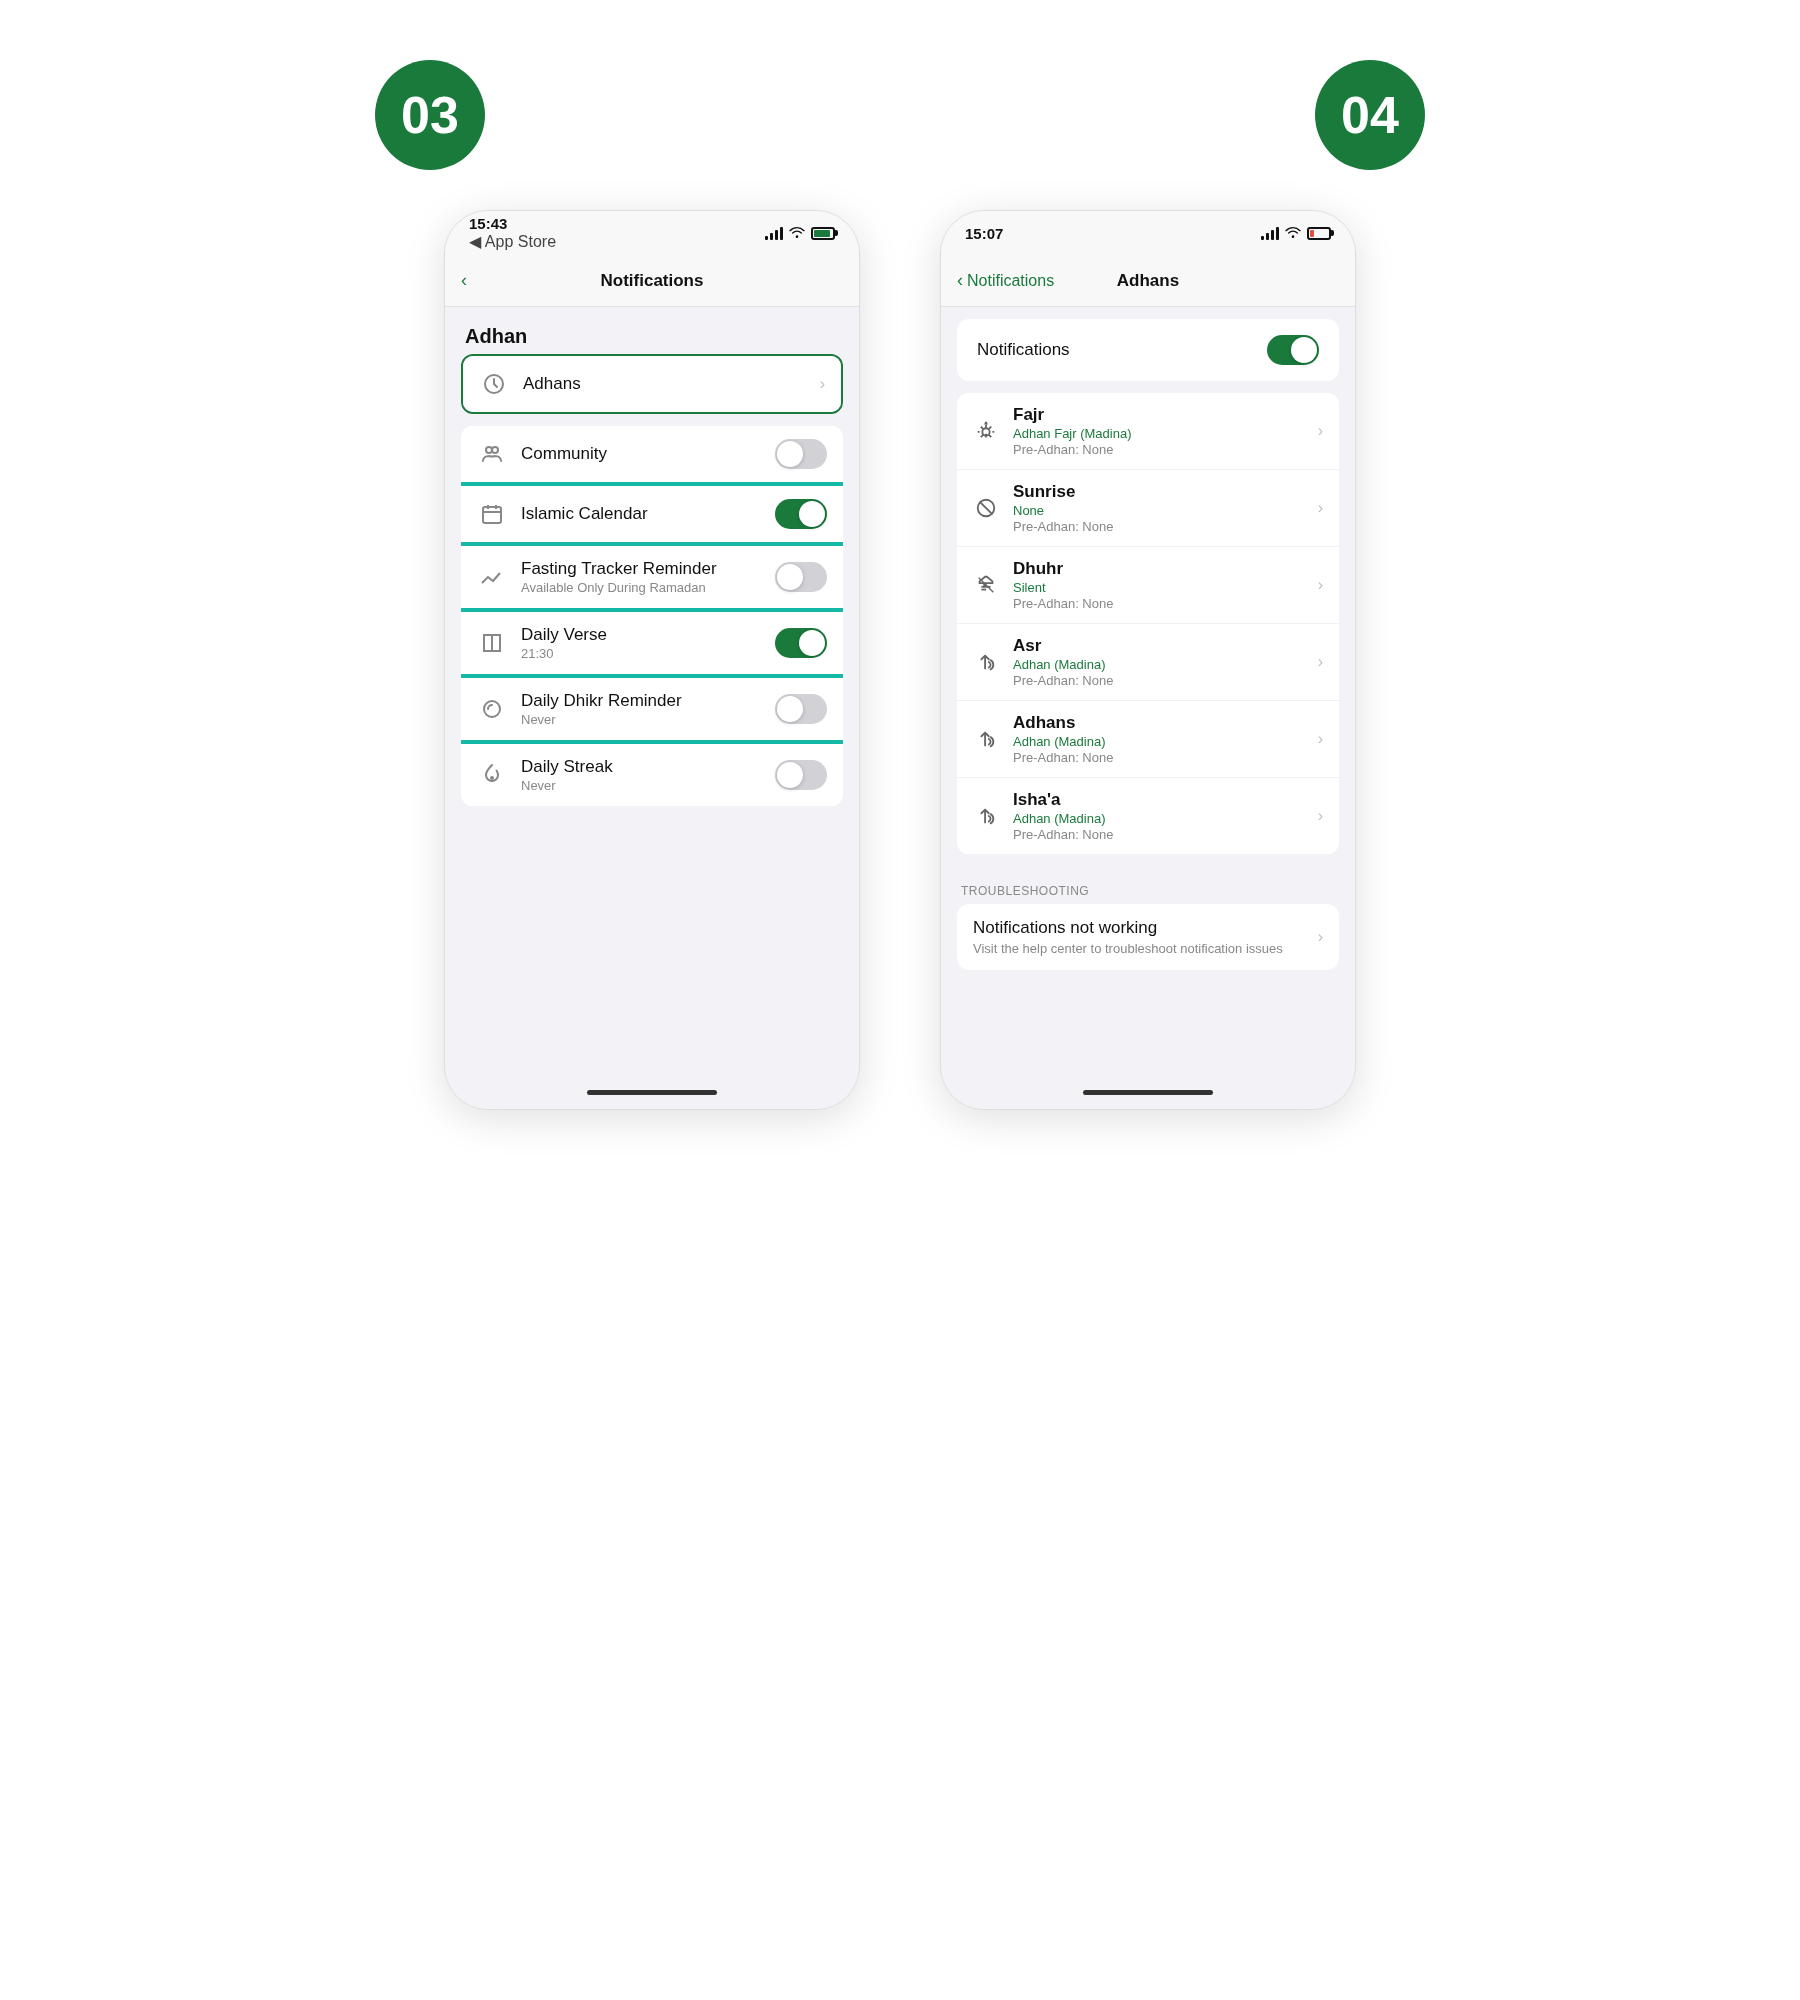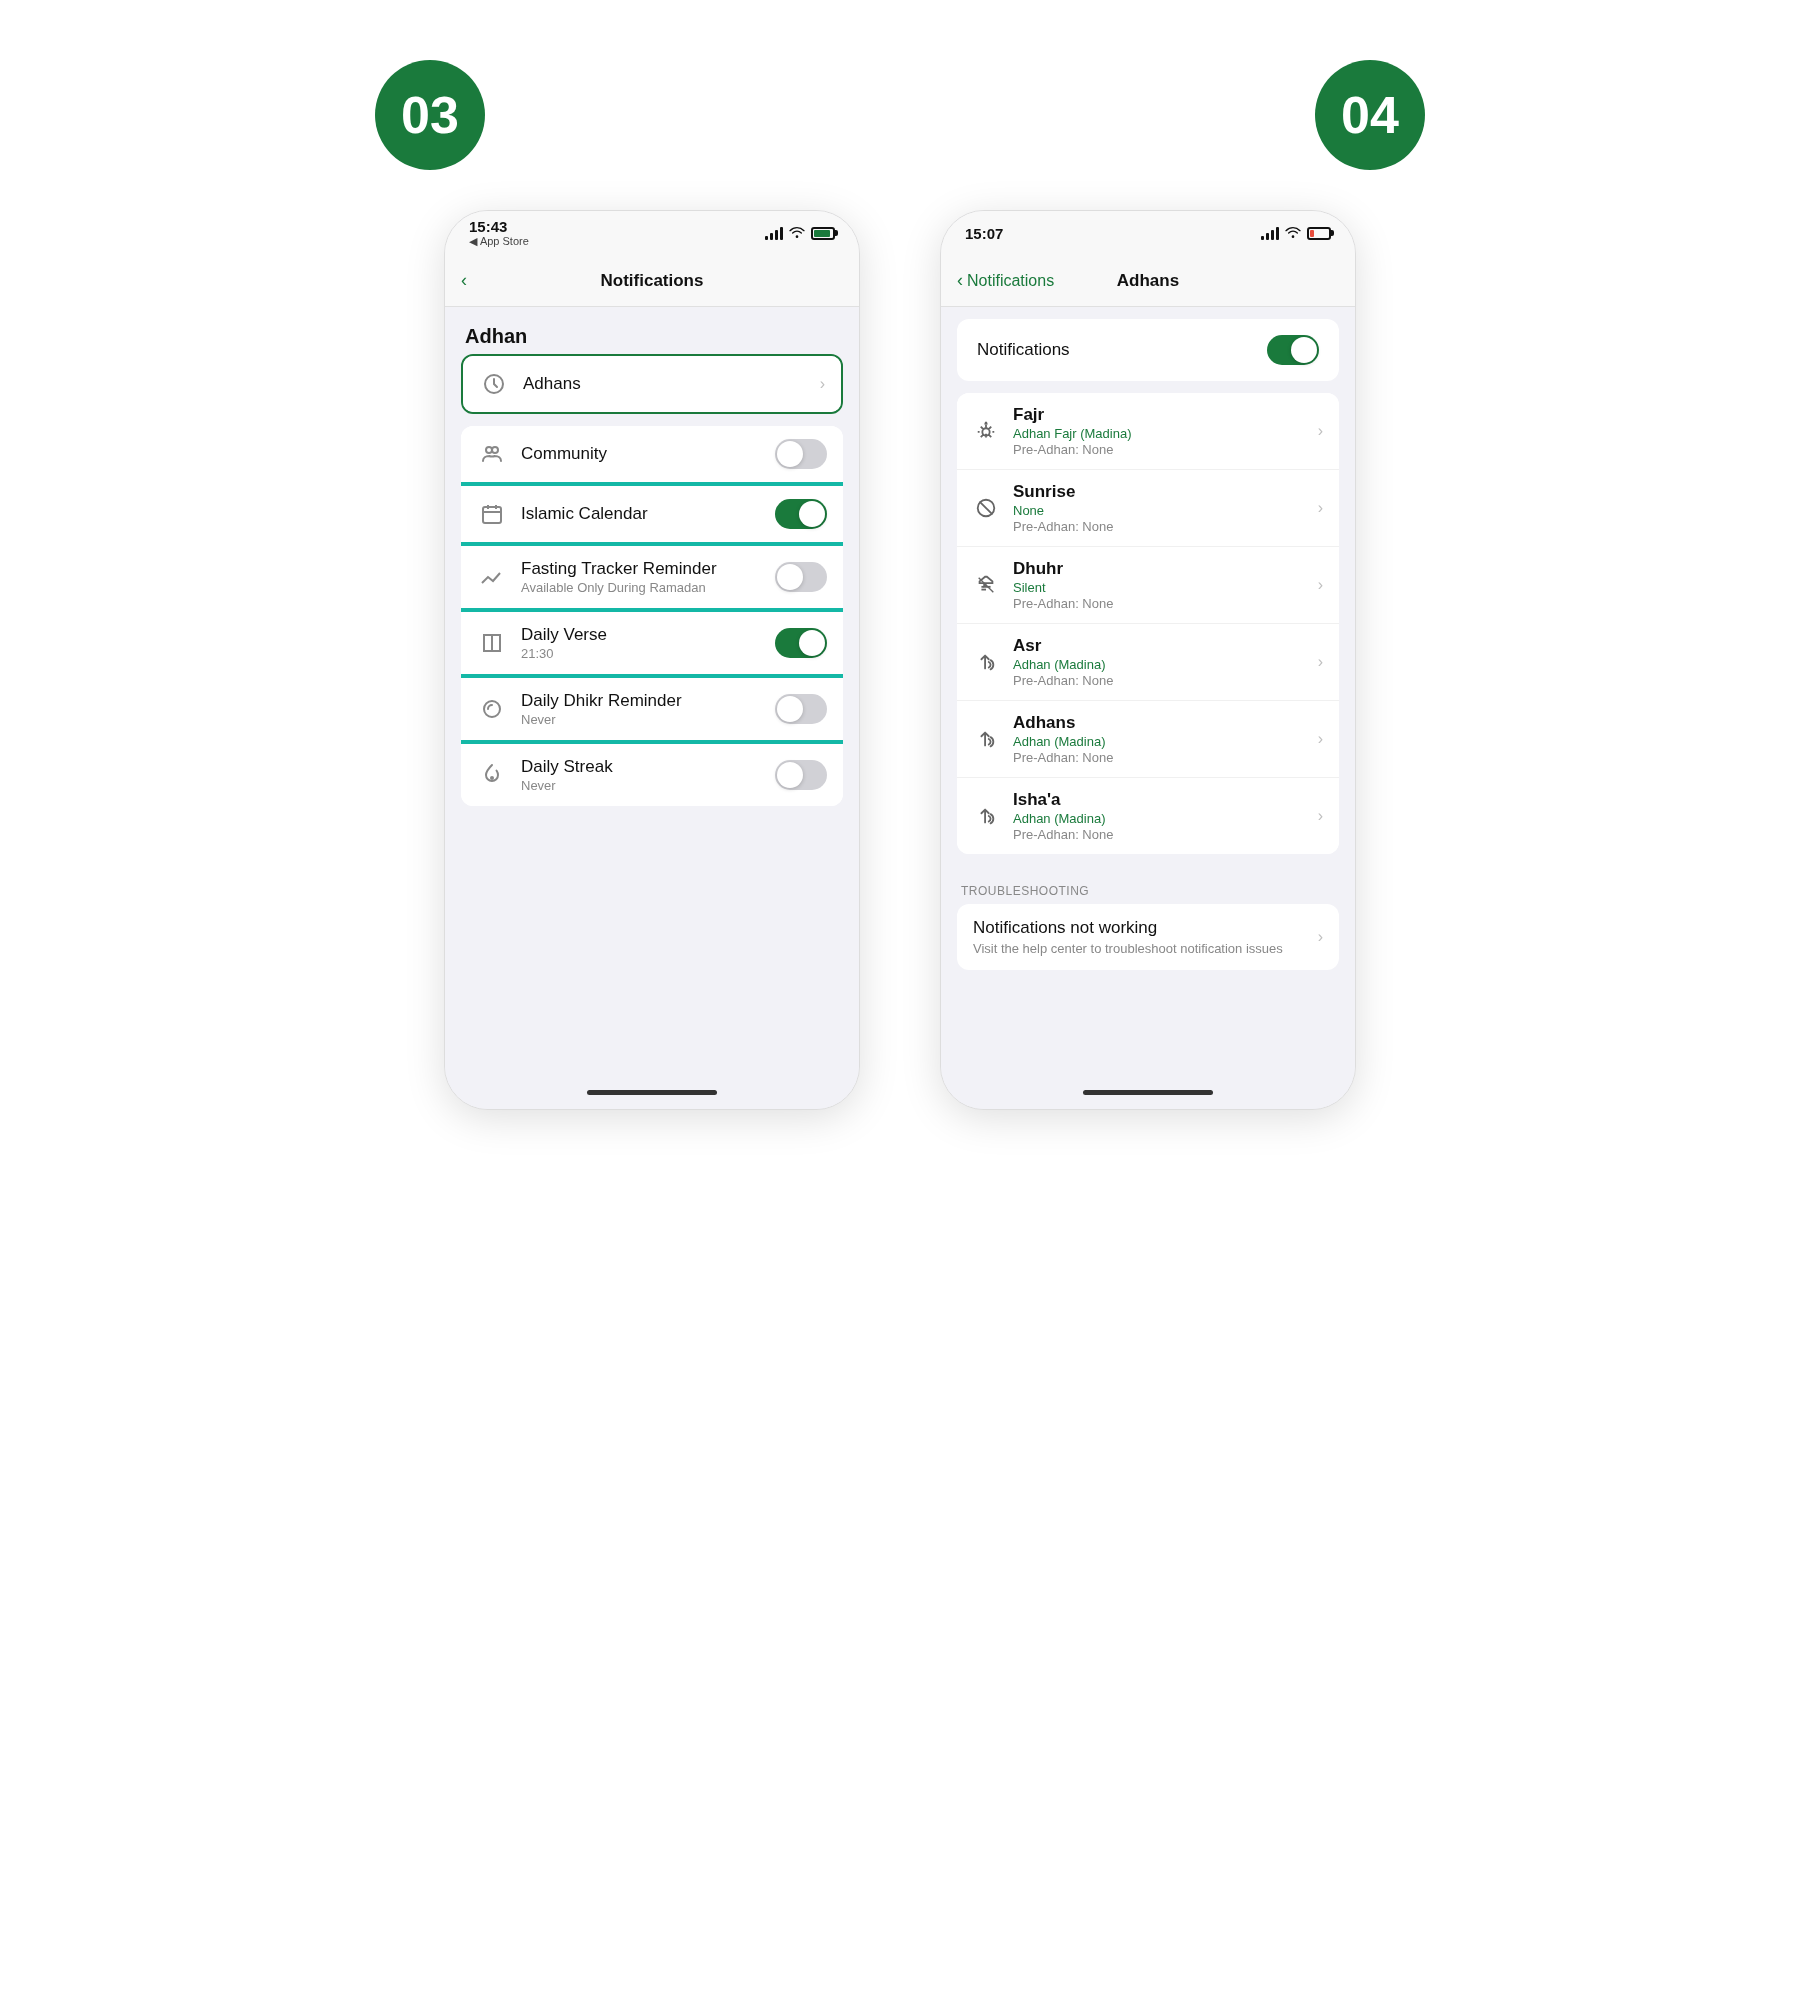--- a/index.html
+++ b/index.html
@@ -82,21 +82,21 @@
       font-size: 15px;
       font-weight: 600;
       color: #111;
     }
     .status-right {
       display: flex;
       align-items: center;
       gap: 6px;
     }
     .status-appstore {
-      font-size: 11px;
+      font-size: 16px;
       color: #444;
       font-weight: 400;
     }
     .status-left-col {
       display: flex;
       flex-direction: column;
       align-items: flex-start;
     }
 
     

